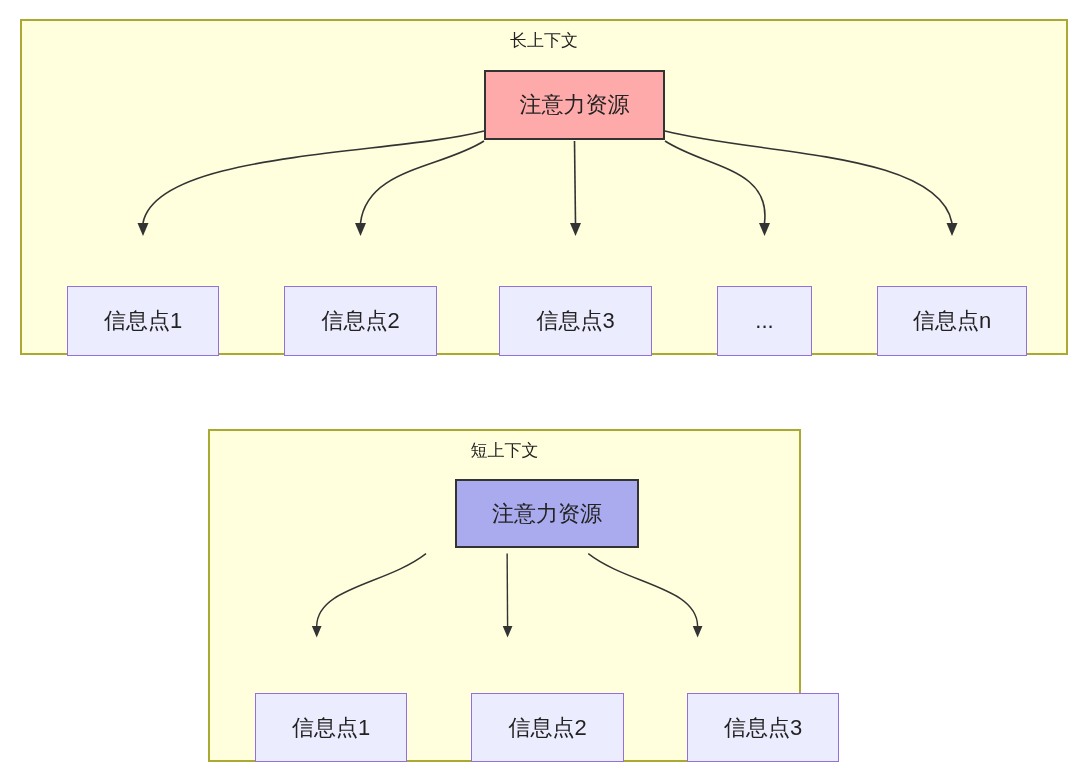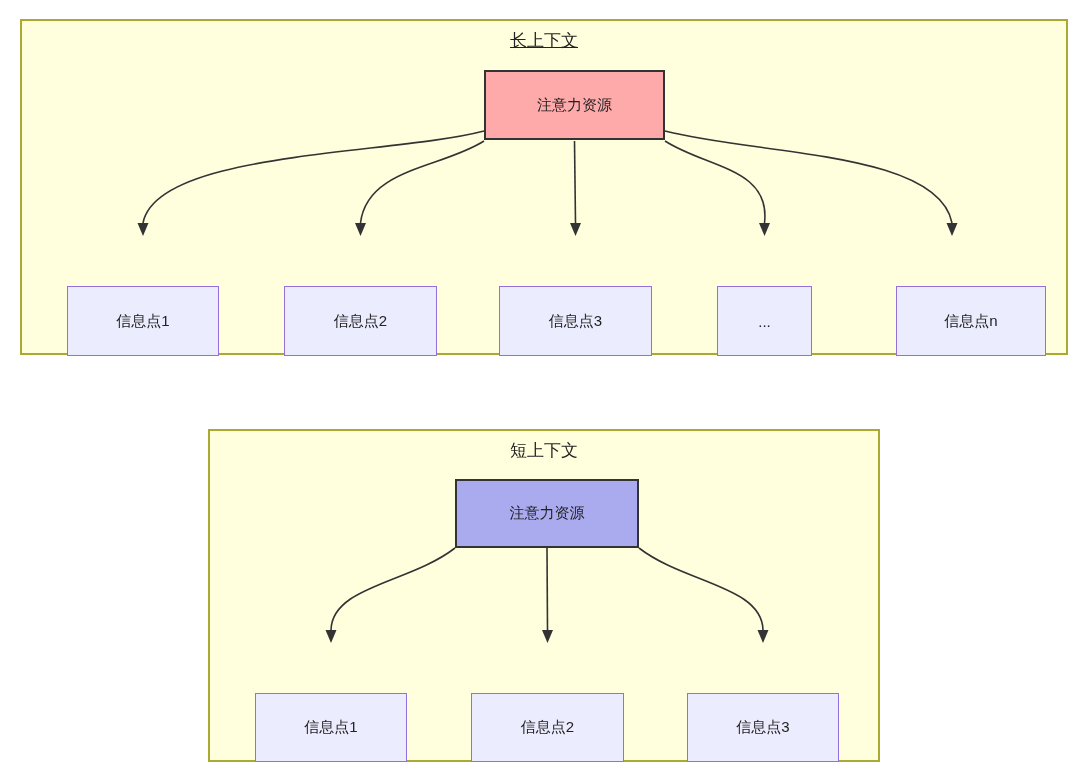--- a/index.html
+++ b/index.html
@@ -25,21 +25,21 @@
     text-align: center;
     font-size: 17px;
     color: #222222;
   }
   .node {
     position: absolute;
     box-sizing: border-box;
     display: flex;
     align-items: center;
     justify-content: center;
-    font-size: 15px;
+    font-size: 22px;
     color: #222222;
     white-space: nowrap;
   }
   .item {
     background: #ececff;
     border: 1.5px solid #9370db;
     margin-top: 47px;
   }
   .attention {
     border: 2.5px solid #333333;
@@ -51,21 +51,21 @@
     pointer-events: none;
   }
   svg.edges path.line { fill: none; stroke: #333333; stroke-width: 1.6; }
   svg.edges path.head { fill: #333333; stroke: none; }
 </style>
 </head>
 <body>
 
 <div class="panel" style="left: 20px; top: 19px; width: 1048px; height: 336px; background-color: rgb(255, 255, 222); border-color: rgb(170, 170, 51);">
 
-  <div class="panel-title" style="color: rgb(34, 34, 34); text-decoration: underline;">长上下文</div>
+  <div class="panel-title" style="color: rgb(34, 34, 34);">长上下文</div>
 
   <svg class="edges" viewBox="0 0 1044 332">
     <g>
       <path class="line" d="M 462 110 C 370 134, 135 130, 121 202" style="stroke: rgb(51, 51, 51);"></path>
       <path class="head" d="M 115.5 202 L 126.5 202 L 121 215 Z" style="fill: rgb(51, 51, 51);"></path>
     </g>
     <g>
       <path class="line" d="M 462 120 C 420 147, 345 147, 338.5 202" style="stroke: rgb(51, 51, 51);"></path>
       <path class="head" d="M 333 202 L 344 202 L 338.5 215 Z" style="fill: rgb(51, 51, 51);"></path>
     </g>
@@ -82,24 +82,24 @@
       <path class="head" d="M 924.5 202 L 935.5 202 L 930 215 Z" style="fill: rgb(51, 51, 51);"></path>
     </g>
   </svg>
 
   <div class="node attention" style="left: 462px; top: 49px; width: 181px; height: 70px; background-color: rgb(255, 170, 170); border-color: rgb(51, 51, 51); color: rgb(34, 34, 34);">注意力资源</div>
 
   <div class="node item" style="left: 45px; top: 218px; width: 152px; height: 70px; background-color: rgb(236, 236, 255); border-color: rgb(147, 112, 219); color: rgb(34, 34, 34);">信息点1</div>
   <div class="node item" style="left: 262px; top: 218px; width: 153px; height: 70px; background-color: rgb(236, 236, 255); border-color: rgb(147, 112, 219); color: rgb(34, 34, 34);">信息点2</div>
   <div class="node item" style="left: 477px; top: 218px; width: 153px; height: 70px; background-color: rgb(236, 236, 255); border-color: rgb(147, 112, 219); color: rgb(34, 34, 34);">信息点3</div>
   <div class="node item" style="left: 695px; top: 218px; width: 95px; height: 70px; background-color: rgb(236, 236, 255); border-color: rgb(147, 112, 219); color: rgb(34, 34, 34);">...</div>
-  <div class="node item" style="left: 874px; top: 218px; width: 150px; height: 70px; background-color: rgb(236, 236, 255); border-color: rgb(147, 112, 219); color: rgb(34, 34, 34);">信息点n</div>
+  <div class="node item" style="left: 855px; top: 218px; width: 150px; height: 70px; background-color: rgb(236, 236, 255); border-color: rgb(147, 112, 219); color: rgb(34, 34, 34);">信息点n</div>
 </div>
 
-<div class="panel" style="left: 208px; top: 429px; width: 672px; height: 333px; background-color: rgb(255, 255, 222); border-color: rgb(170, 170, 51); padding-left: 32px;">
+<div class="panel" style="left: 208px; top: 429px; width: 593px; height: 333px; background-color: rgb(255, 255, 222); border-color: rgb(170, 170, 51); padding-left: 32px;">
 
   <div class="panel-title" style="color: rgb(34, 34, 34);">短上下文</div>
 
   <svg class="edges" viewBox="0 0 668 329">
     <g>
       <path class="line" d="M 245 117 C 200 152, 122 155, 121 199" style="stroke: rgb(51, 51, 51);"></path>
       <path class="head" d="M 115.5 199 L 126.5 199 L 121 212 Z" style="fill: rgb(51, 51, 51);"></path>
     </g>
     <g>
       <path class="line" d="M 337 117 L 337.5 199" style="stroke: rgb(51, 51, 51);"></path>

